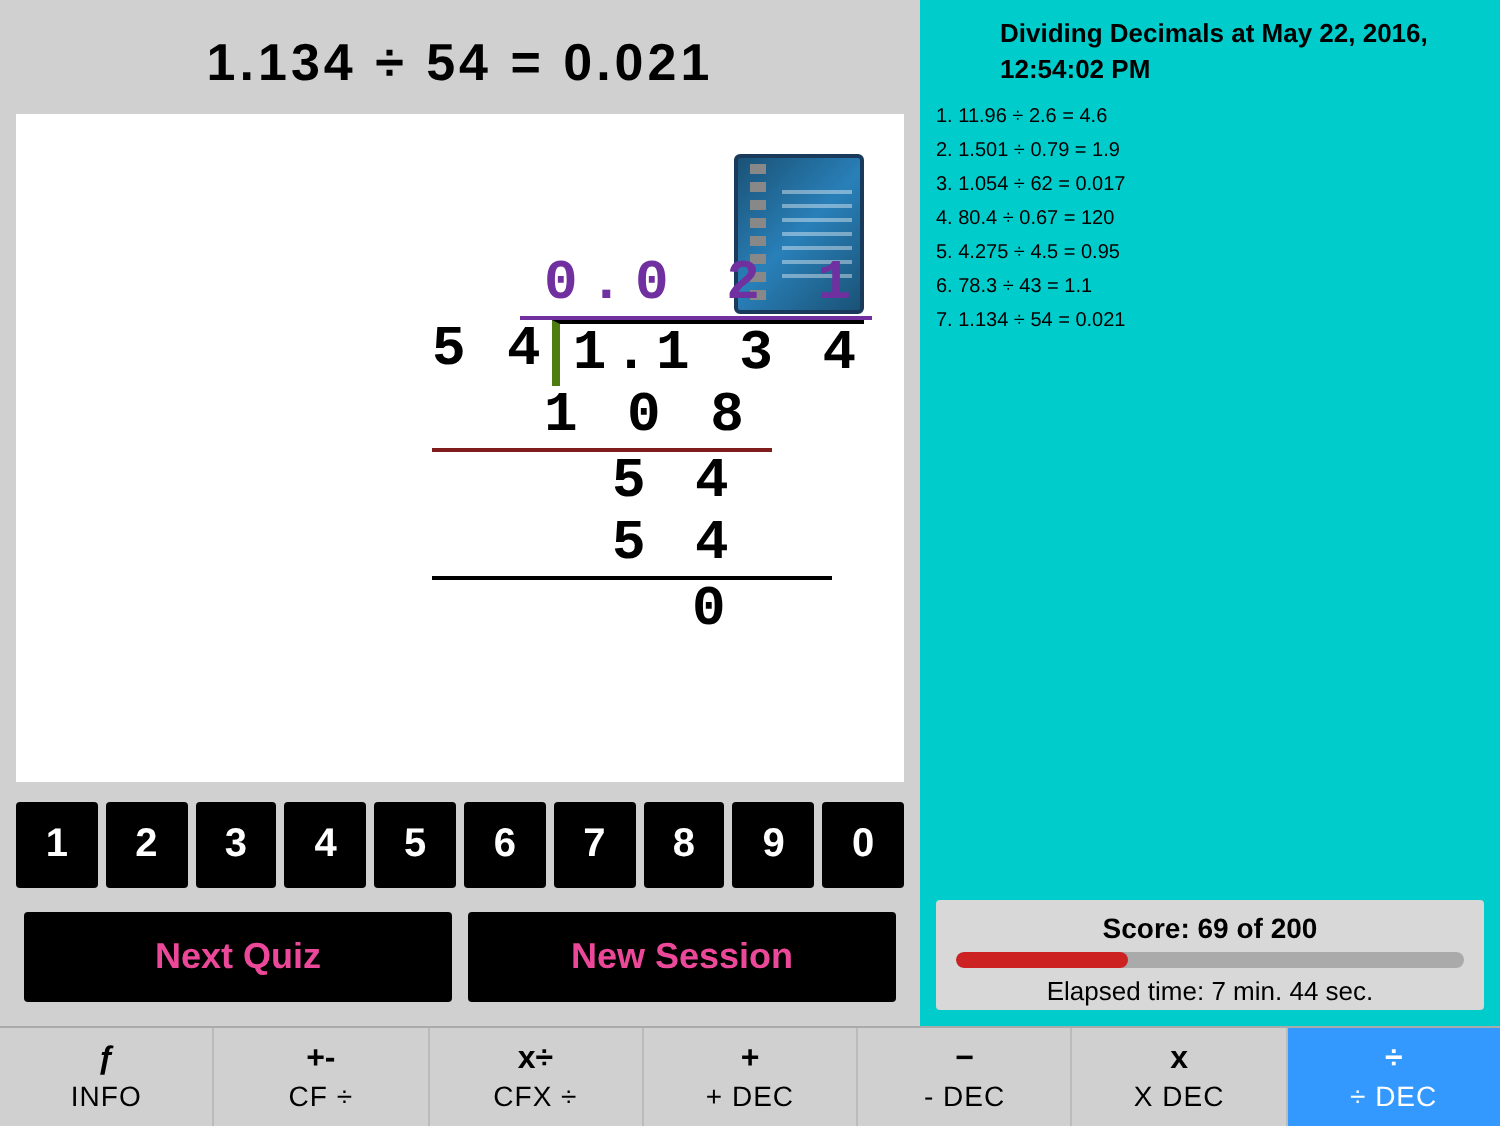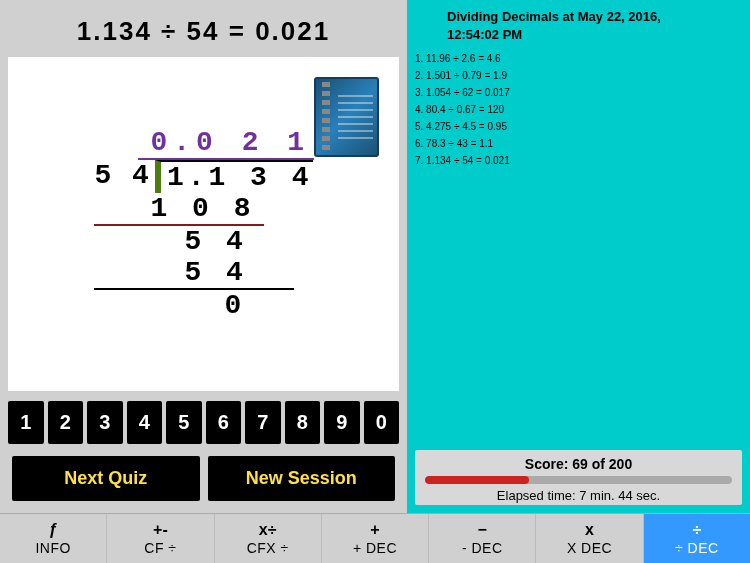--- a/index.html
+++ b/index.html
@@ -15,21 +15,21 @@
 
     
     .main-area {
       display: flex;
       flex: 1;
       overflow: hidden;
     }
 
     
     .left-panel {
-      width: 407px;
+      width: 460px;
       background: #d0d0d0;
       display: flex;
       flex-direction: column;
       padding: 8px;
     }
 
     .equation-header {
       background: #d0d0d0;
       text-align: center;
       font-size: 26px;
@@ -39,21 +39,21 @@
       letter-spacing: 2px;
     }
 
     .work-area {
       background: #fff;
       flex: 1;
       margin: 4px 0;
       position: relative;
       display: flex;
       align-items: center;
-      justify-content: center;
+      justify-content: flex-end;
     }
 
     .quotient-row {
       color: #7030a0;
       font-size: 28px;
       letter-spacing: 4px;
       padding-left: 50px;
       position: relative;
     }
 
@@ -142,21 +142,21 @@
     
     .bottom-btns {
       display: flex;
       gap: 0;
       padding: 6px 0 4px 0;
     }
 
     .action-btn {
       flex: 1;
       background: #000;
-      color: #fde047;
+      color: #ec4899;
       font-size: 18px;
       font-weight: bold;
       text-align: center;
       padding: 12px 0;
       cursor: pointer;
       margin: 0 4px;
       border-radius: 2px;
     }
 
     
@@ -292,21 +292,21 @@
 
       <div class="work-area-inner">
 
         <div class="quotient-row" style="font-family:'Courier New',monospace; font-weight:bold; font-size:28px; color:#7030a0; letter-spacing:6px; padding-left:56px; position:relative; padding-bottom:2px;">
           <span>0.0 2 1</span>
         </div>
 
         <div class="divisor-row" style="font-family:'Courier New',monospace; font-weight:bold; font-size:28px; display:flex; align-items:flex-start; margin-top:0;">
           <span style="display:inline-block; padding-right:4px; letter-spacing:2px;">5 4</span>
 
-          <span style="display:inline-block; border-top:2px solid #000; border-left:6px solid #4d7c0f; padding:0 0 0 6px; letter-spacing:4px;">
+          <span style="display:inline-block; border-top:2px solid #000; border-left:4px solid #4d7c0f; padding:0 0 0 6px; letter-spacing:4px;">
             <span>1.1 3 4</span>
           </span>
         </div>
 
         <div style="font-family:'Courier New',monospace; font-weight:bold; font-size:28px; padding-left:56px; letter-spacing:4px; border-bottom:2px solid #7f1d1d; width:170px;">
           <span>1 0 8</span>
         </div>
 
         <div style="font-family:'Courier New',monospace; font-weight:bold; font-size:28px; padding-left:90px; letter-spacing:4px;">
           <span>5 4</span>

